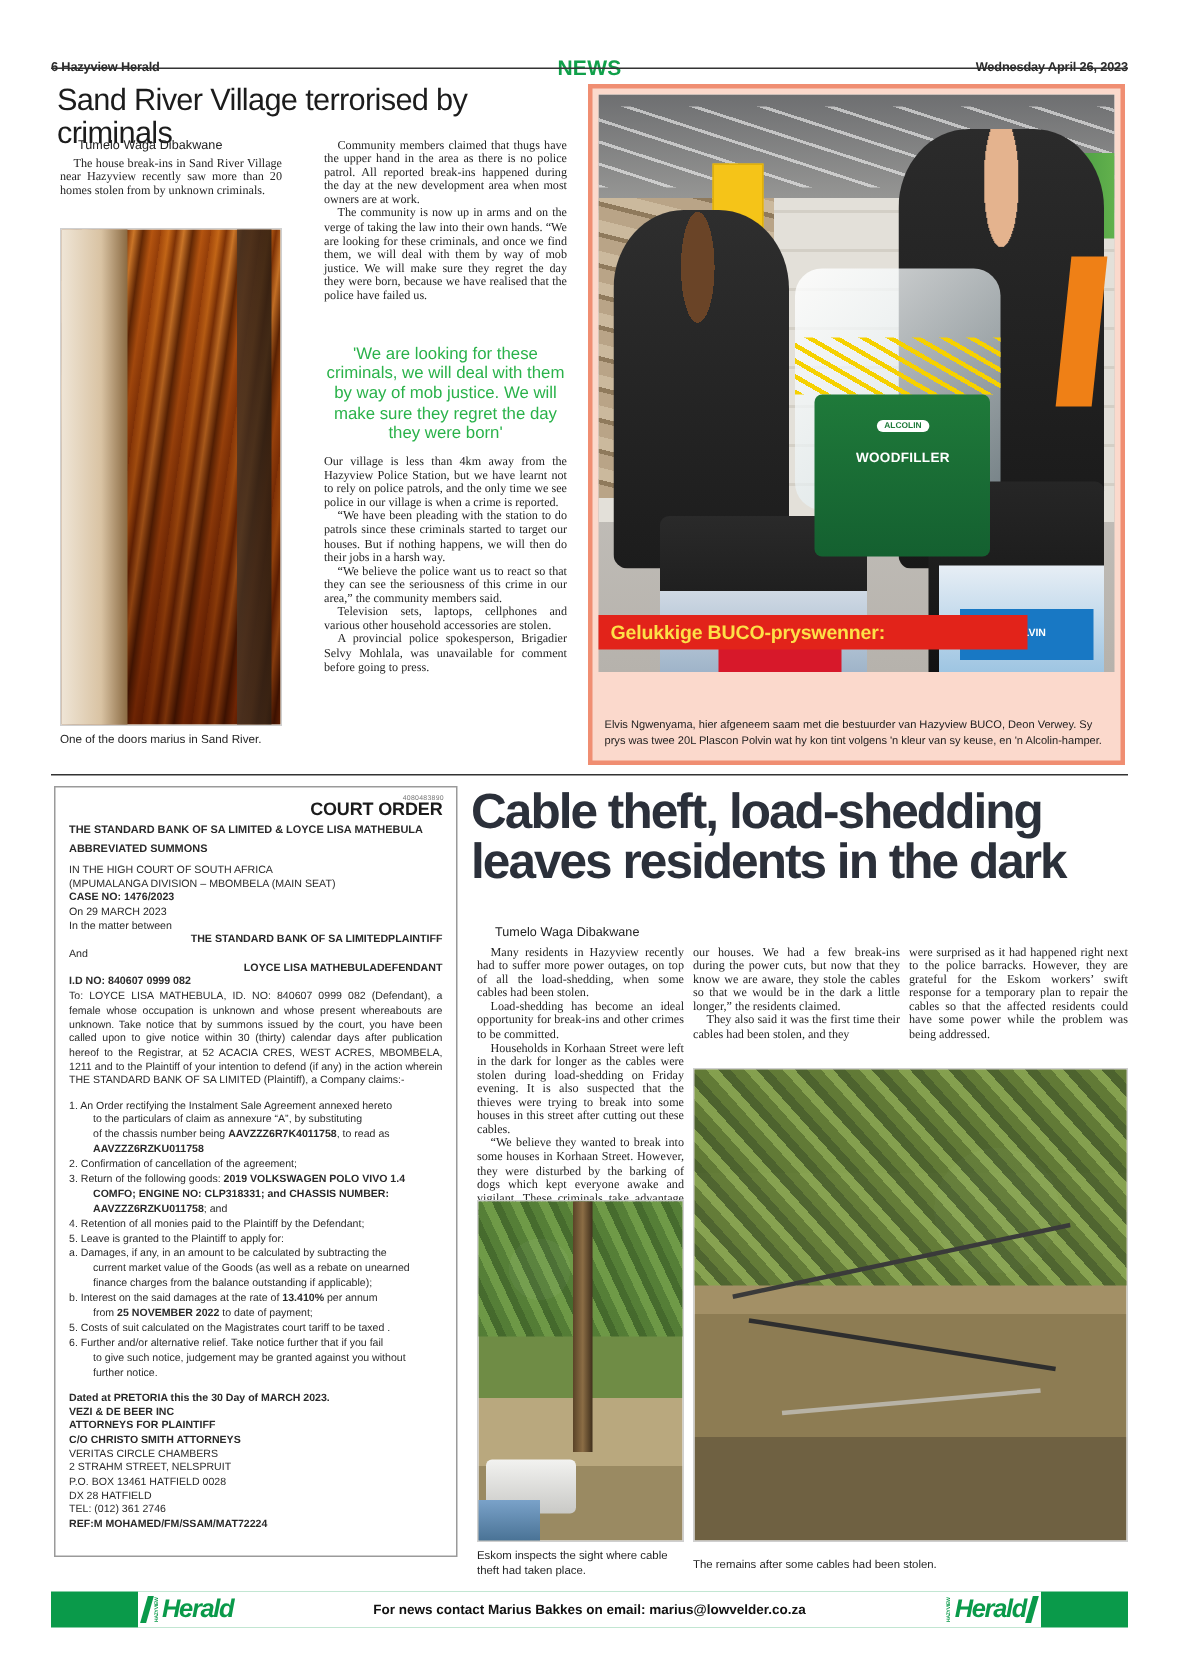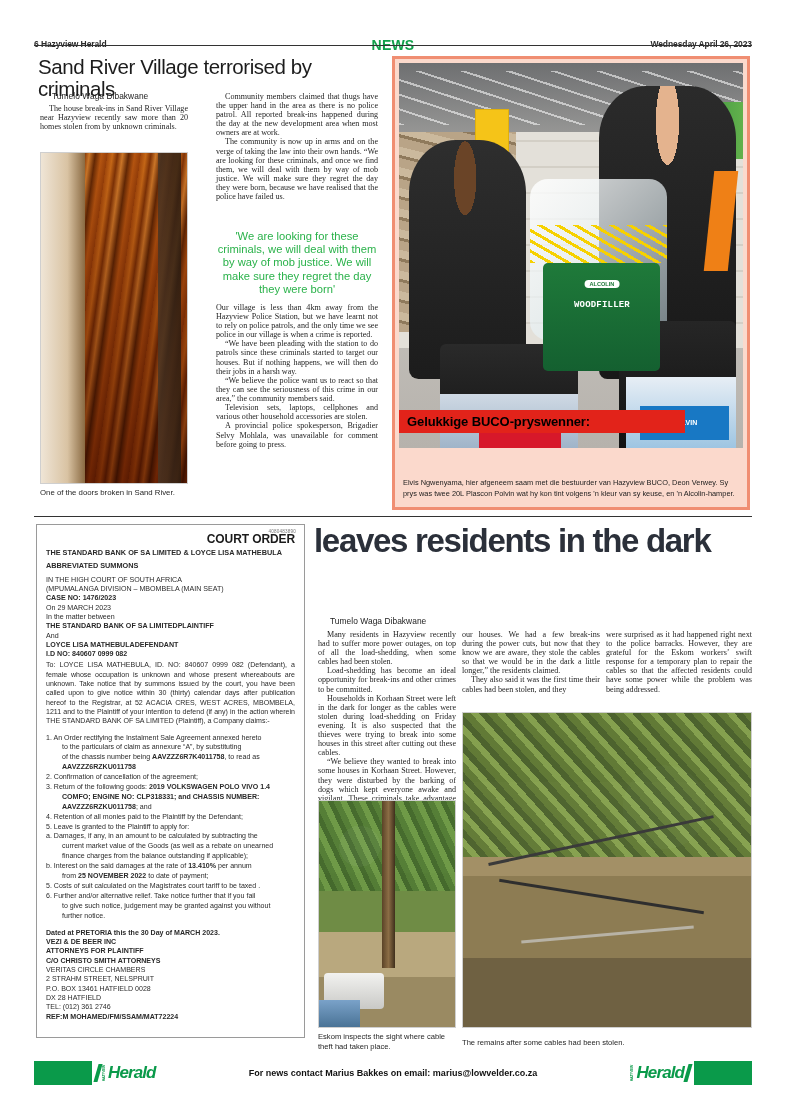--- a/index.html
+++ b/index.html
@@ -124,21 +124,21 @@
                linear-gradient(#2b2b2b,#181818);
     border-radius:34% 34% 6% 6%/18% 18% 3% 3%; }
   .bp-orange { position:absolute; right:3%; top:28%; width:7%; height:26%;
     background:#ef8016; transform:skewX(-6deg); }
   .bp-wrap { position:absolute; left:38%; top:30%; width:40%; height:42%;
     background:linear-gradient(135deg,rgba(255,255,255,.85),rgba(200,225,235,.5));
     border-radius:18px; }
   .bp-tub { position:absolute; left:42%; top:52%; width:34%; height:28%;
     background:linear-gradient(#1f7a3a,#146030); border-radius:5px; }
   .bp-tub-txt { position:absolute; left:0; top:34%; width:100%;
-    font-family:Liberation Mono, monospace; font-size:9px; font-weight:bold;
+    font-family:Liberation Sans, sans-serif; font-size:9px; font-weight:bold;
     color:#fff; text-align:center; letter-spacing:.2px; }
   .bp-alcolin { position:absolute; left:50%; top:16%; transform:translateX(-50%);
     background:#fff; color:#1f7a3a; font-family:"Liberation Sans",sans-serif;
     font-size:5.6px; font-weight:bold; padding:1px 5px; border-radius:6px; }
   .bp-ribbon { position:absolute; left:38%; top:42%; width:40%; height:10%;
     background:repeating-linear-gradient(30deg,#f6d100 0 3px,transparent 3px 9px); }
   .bp-bucketL { position:absolute; left:12%; bottom:0; width:40%; height:27%;
     background:linear-gradient(#2a2a2a,#141414); border-radius:6px 6px 0 0; }
   .bp-bucketL i { position:absolute; left:0; bottom:0; width:100%; height:52%;
     background:linear-gradient(#cfd9e4,#9fb4c9); }
@@ -154,21 +154,21 @@
     font-style:italic; }
   .bp-polvin { position:absolute; right:4%; bottom:2%; width:26%; height:9%;
     background:#1878c4; color:#fff; font-family:"Liberation Sans",sans-serif;
     font-size:7px; font-weight:bold; display:flex; align-items:center; justify-content:center; }
 
   .buco-redbar {
     position:absolute; left:4px; bottom:74px; width:286px; height:23px;
     background:#e2231a; display:flex; align-items:center; padding-left:8px;
   }
   .buco-redbar span {
-    font-family:"Liberation Sans", sans-serif; font-size:13px; font-weight:bold; color:#000000;
+    font-family:"Liberation Sans", sans-serif; font-size:13px; font-weight:bold; color:#fde047;
     letter-spacing:-0.1px;
   }
   .buco-cap {
     position:absolute; left:8px; bottom:8px; width:338px;
     font-family:"Liberation Sans", sans-serif;
     font-size:7.4px; line-height:10.4px; color:#1c1c1c;
   }
 
   
   .mid-rule { position:absolute; left:34px; top:516px; width:718px; height:1.2px; background:#333; }
@@ -179,21 +179,21 @@
     border:1.2px solid #9a9a9a; background:#fff; padding:7px 9px 6px 9px;
     font-family:"Liberation Sans", sans-serif; color:#2a2a2a;
   }
   .court-code {
     position:absolute; right:8px; top:4px; font-size:4.6px; color:#777; letter-spacing:.2px;
   }
   .court-title { font-size:12px; font-weight:bold; color:#1b1b1b; letter-spacing:-0.1px;text-align:right; }
   .court-sub { font-size:7.3px; font-weight:bold; line-height:9.4px; margin-top:2px; }
   .court-meta { font-size:7.1px; line-height:9.3px; margin-top:5px; }
   .court-meta .b { font-weight:bold; }
-  .court-row { display:flex; justify-content:flex-start; }
+  .court-row { display:flex; justify-content:flex-end; }
   .court-para { font-size:7.05px; line-height:9.3px; margin-top:1px; text-align:justify; }
   .court-list { font-size:7.05px; line-height:9.3px; margin-top:7px; }
   .court-list div { margin-bottom:0.6px; }
   .ind1 { padding-left:9px; text-indent:-9px; }
   .ind2 { padding-left:16px; }
   .court-sign { font-size:7.05px; line-height:9.3px; margin-top:8px; }
   .court-sign .b { font-weight:bold; }
 
   
   .headline-2 {
@@ -289,21 +289,21 @@
   <div class="masthead-rule"></div>
 
   <div class="headline-1">Sand River Village terrorised by criminals</div>
   <div class="byline byline-1">Tumelo Waga Dibakwane</div>
 
   <div class="col-body c1a">
     <p>The house break-ins in Sand River Village near Hazyview recently saw more than 20 homes stolen from by unknown criminals.</p>
   </div>
 
   <div class="img-door"></div>
-  <div class="cap-door">One of the doors broken in Sand River.</div>
+  <div class="cap-door">One of the doors marius in Sand River.</div>
 
   <div class="col-body c1b">
     <p>Community members claimed that thugs have the upper hand in the area as there is no police patrol. All reported break-ins happened during the day at the new development area when most owners are at work.</p>
     <p>The community is now up in arms and on the verge of taking the law into their own hands. “We are looking for these criminals, and once we find them, we will deal with them by way of mob justice. We will make sure they regret the day they were born, because we have realised that the police have failed us.</p>
   </div>
 
   <div class="pullquote">'We are looking for these criminals, we will deal with them by way of mob justice. We will make sure they regret the day they were born'</div>
 
   <div class="col-body c1c">
     <p class="noind">Our village is less than 4km away from the Hazyview Police Station, but we have learnt not to rely on police patrols, and the only time we see police in our village is when a crime is reported.</p>
@@ -401,20 +401,21 @@
         <div>VERITAS CIRCLE CHAMBERS</div>
         <div>2 STRAHM STREET, NELSPRUIT</div>
         <div>P.O. BOX 13461 HATFIELD 0028</div>
         <div>DX 28 HATFIELD</div>
         <div>TEL: (012) 361 2746</div>
         <div class="b">REF:M MOHAMED/FM/SSAM/MAT72224</div>
       </div>
   </div>
 
   <div class="headline-2">
+    <div>Cable theft, load-shedding</div>
     <div>leaves residents in the dark</div>
   </div>
   <div class="byline byline-2">Tumelo Waga Dibakwane</div>
 
   <div class="col-body c2a">
     <p>Many residents in Hazyview recently had to suffer more power outages, on top of all the load-shedding, when some cables had been stolen.</p>
     <p>Load-shedding has become an ideal opportunity for break-ins and other crimes to be committed.</p>
     <p>Households in Korhaan Street were left in the dark for longer as the cables were stolen during load-shedding on Friday evening. It is also suspected that the thieves were trying to break into some houses in this street after cutting out these cables.</p>
     <p>“We believe they wanted to break into some houses in Korhaan Street. However, they were disturbed by the barking of dogs which kept everyone awake and vigilant. These criminals take advantage of the darkness to break in and steal from</p>
   </div>

